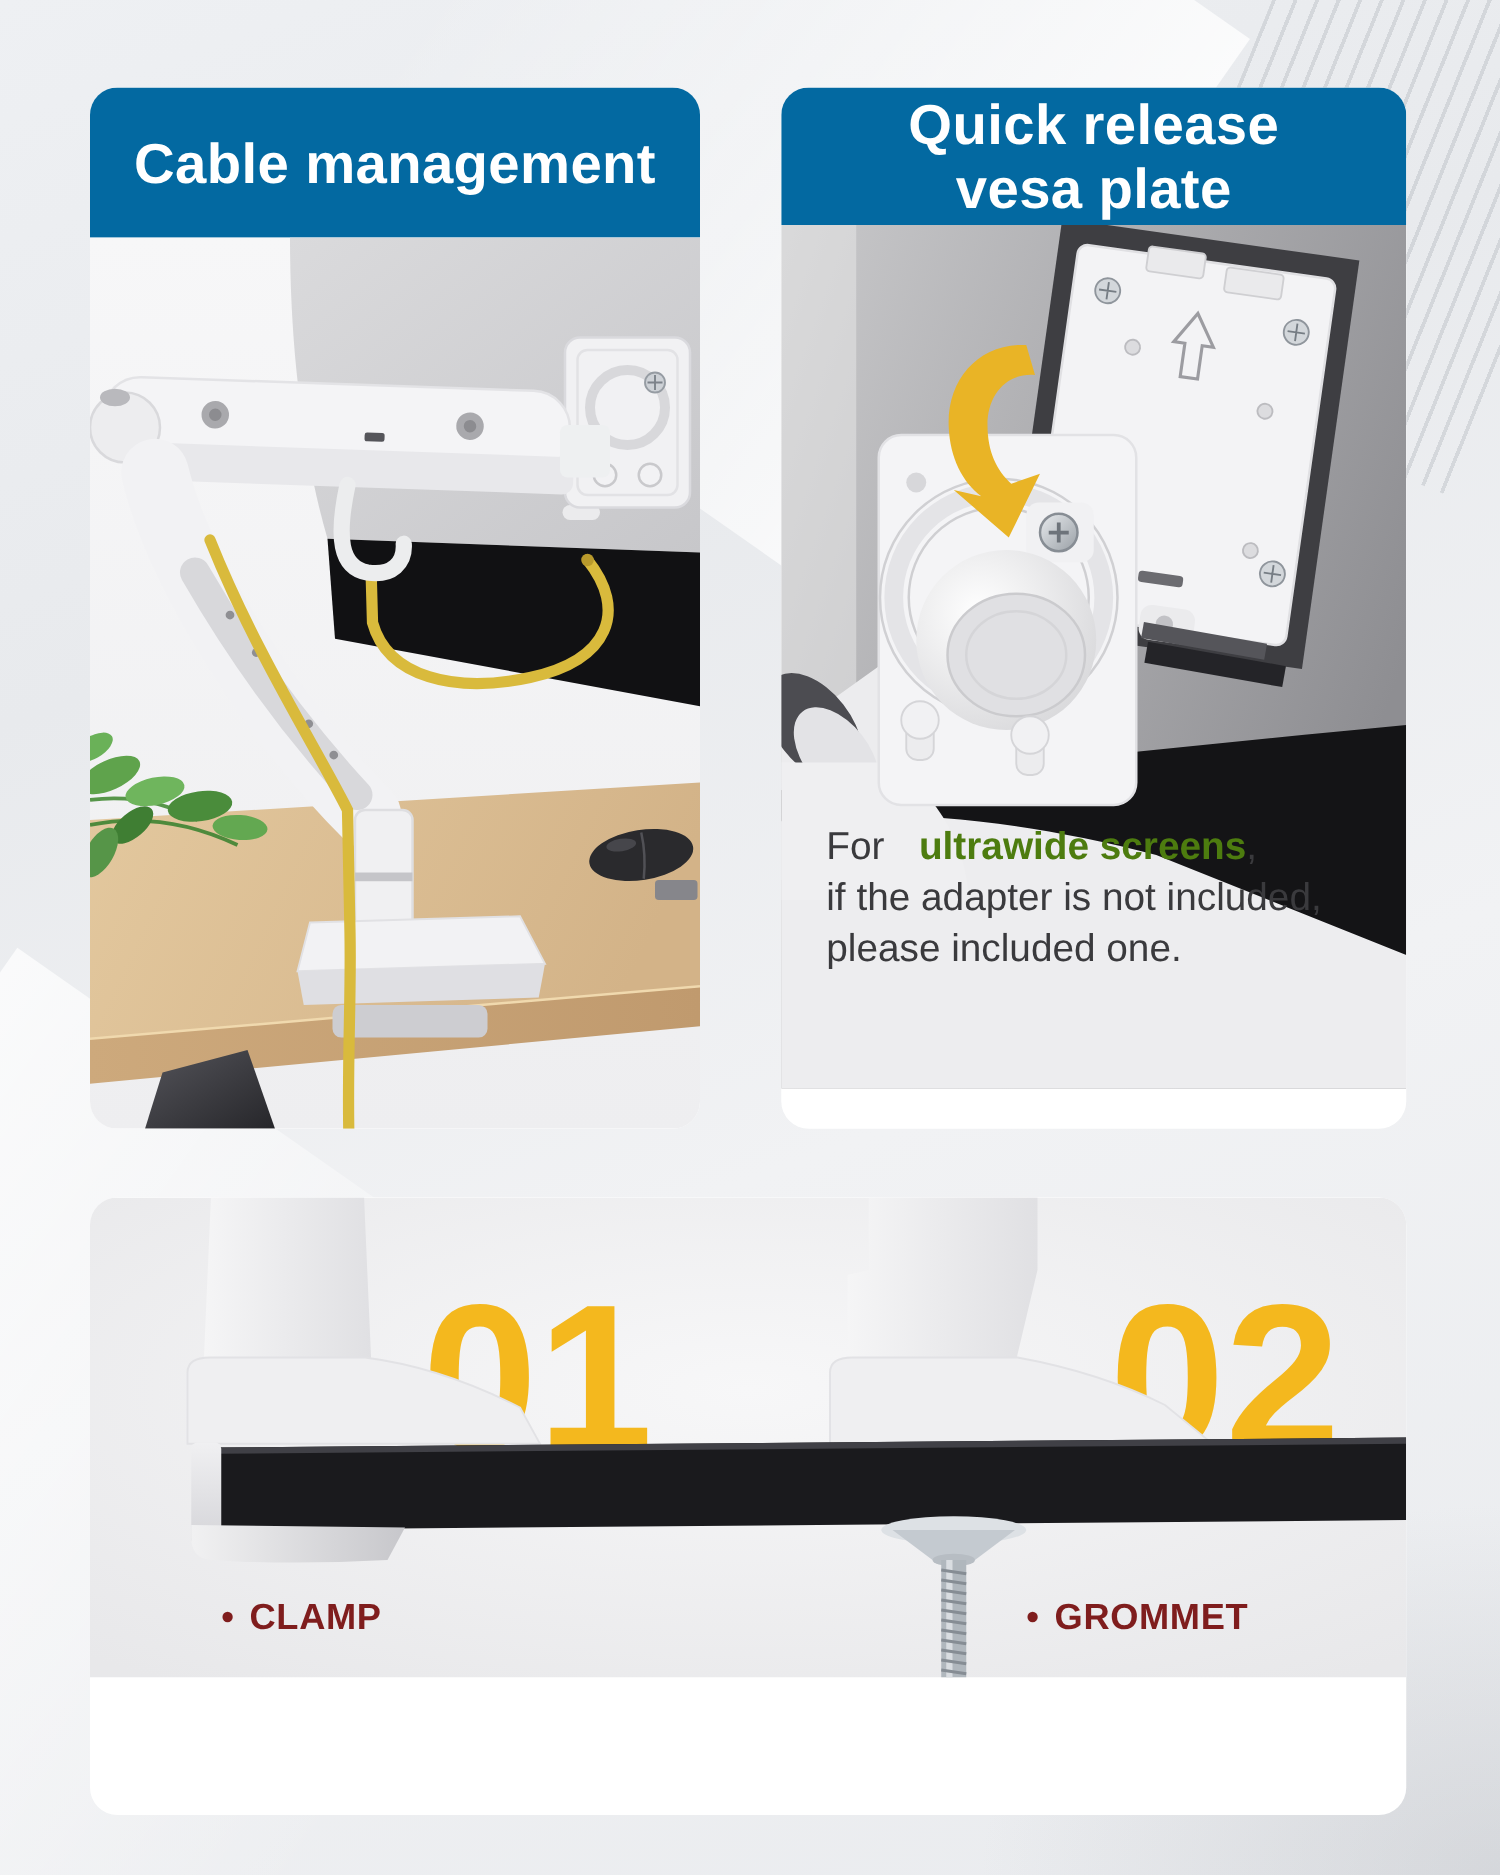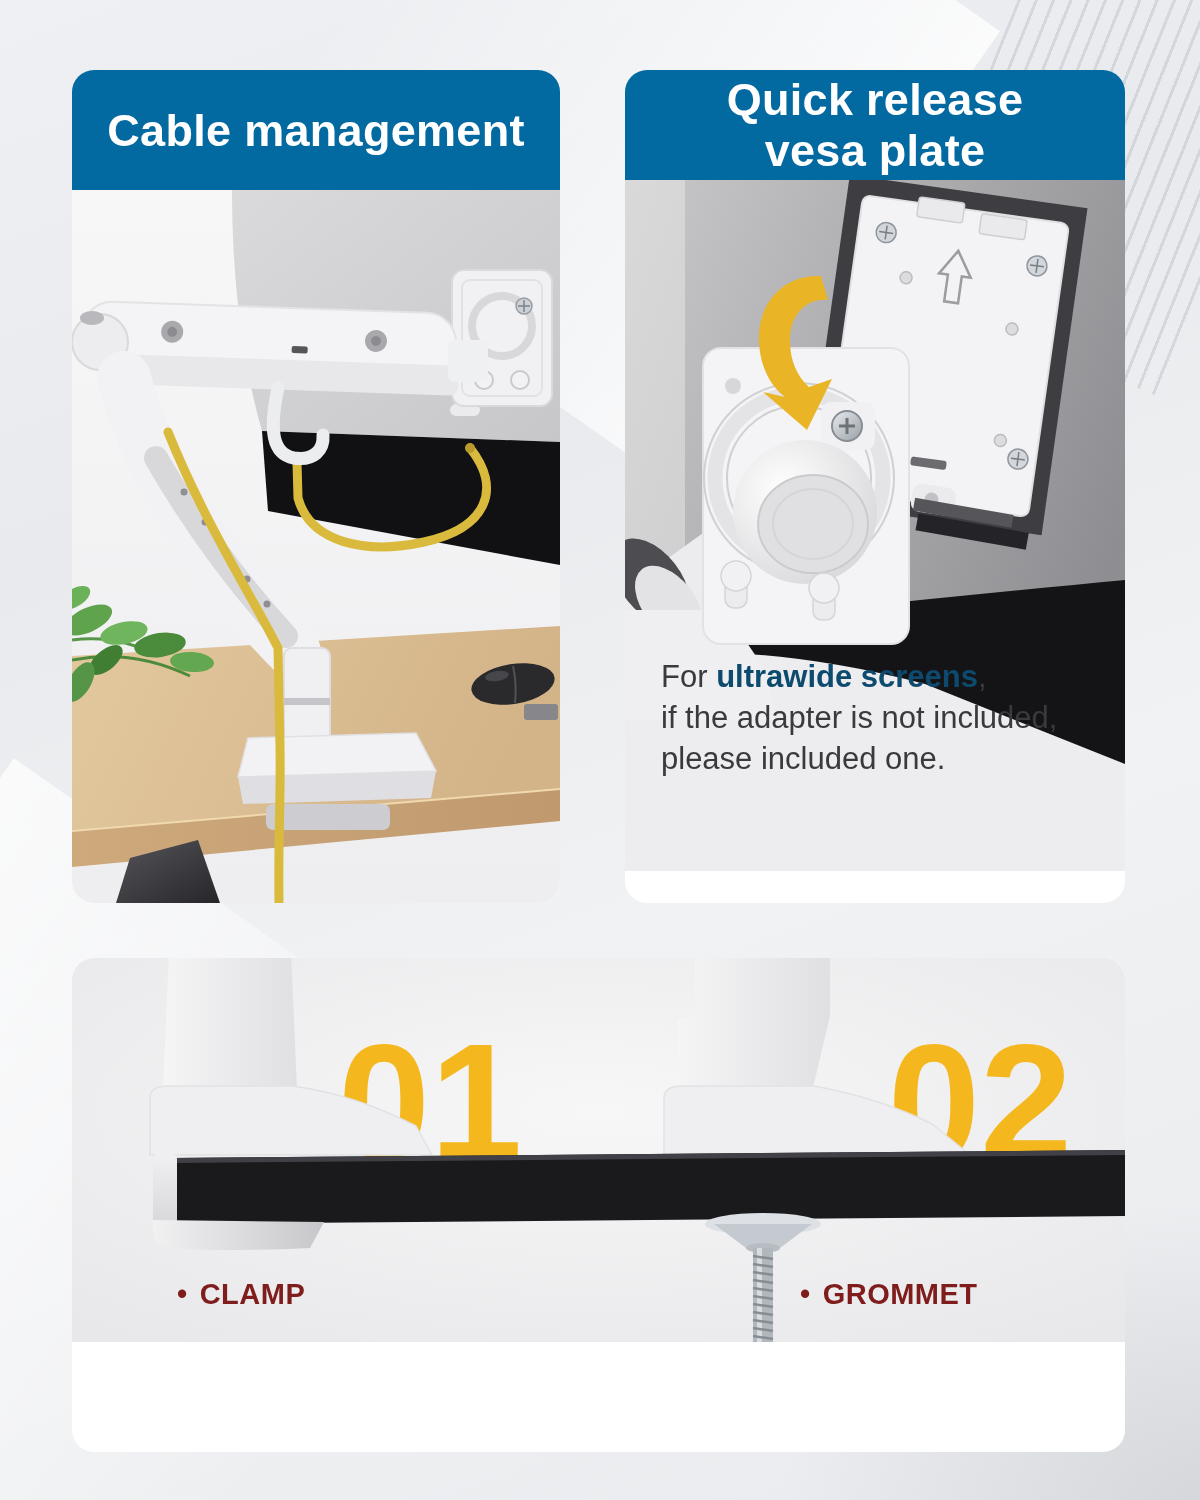--- a/index.html
+++ b/index.html
@@ -26,26 +26,26 @@
 
   #panel-cable{left:72px;top:70px;width:488px;height:833px;}
   #panel-cable .panel-header{height:120px;}
   #panel-vesa{left:625px;top:70px;width:500px;height:833px;}
   #panel-vesa .panel-header{height:110px;}
   #panel-mounting{left:72px;top:958px;width:1053px;height:494px;}
   #panel-mounting .panel-header{height:110px;}
 
   .vesa-note{position:absolute;left:36px;top:476px;width:440px;
     font-size:31px;line-height:41px;color:#3a3a3d;}
-  .vesa-note b{font-weight:700;color:#0c4a6e;}
+  .vesa-note b{font-weight:700;color:#4d7c0f;margin-left:19px;}
 
   .mount-label{position:absolute;top:320px;font-size:29px;font-weight:700;color:#7f1d1d;letter-spacing:.5px;}
   .mount-label .dot{margin-right:12px;}
   #label-clamp{left:105px;}
-  #label-grommet{left:728px;}
+  #label-grommet{left:749px;}
 
   .digit{font-family:"Liberation Sans",sans-serif;font-weight:700;font-size:166px;}
 </style>
 </head>
 <body>
 
 <div class="bg-wedge1"></div>
 <div class="bg-lines"></div>
 <div class="bg-wedge2"></div>
 <div class="bg-dim"></div>

